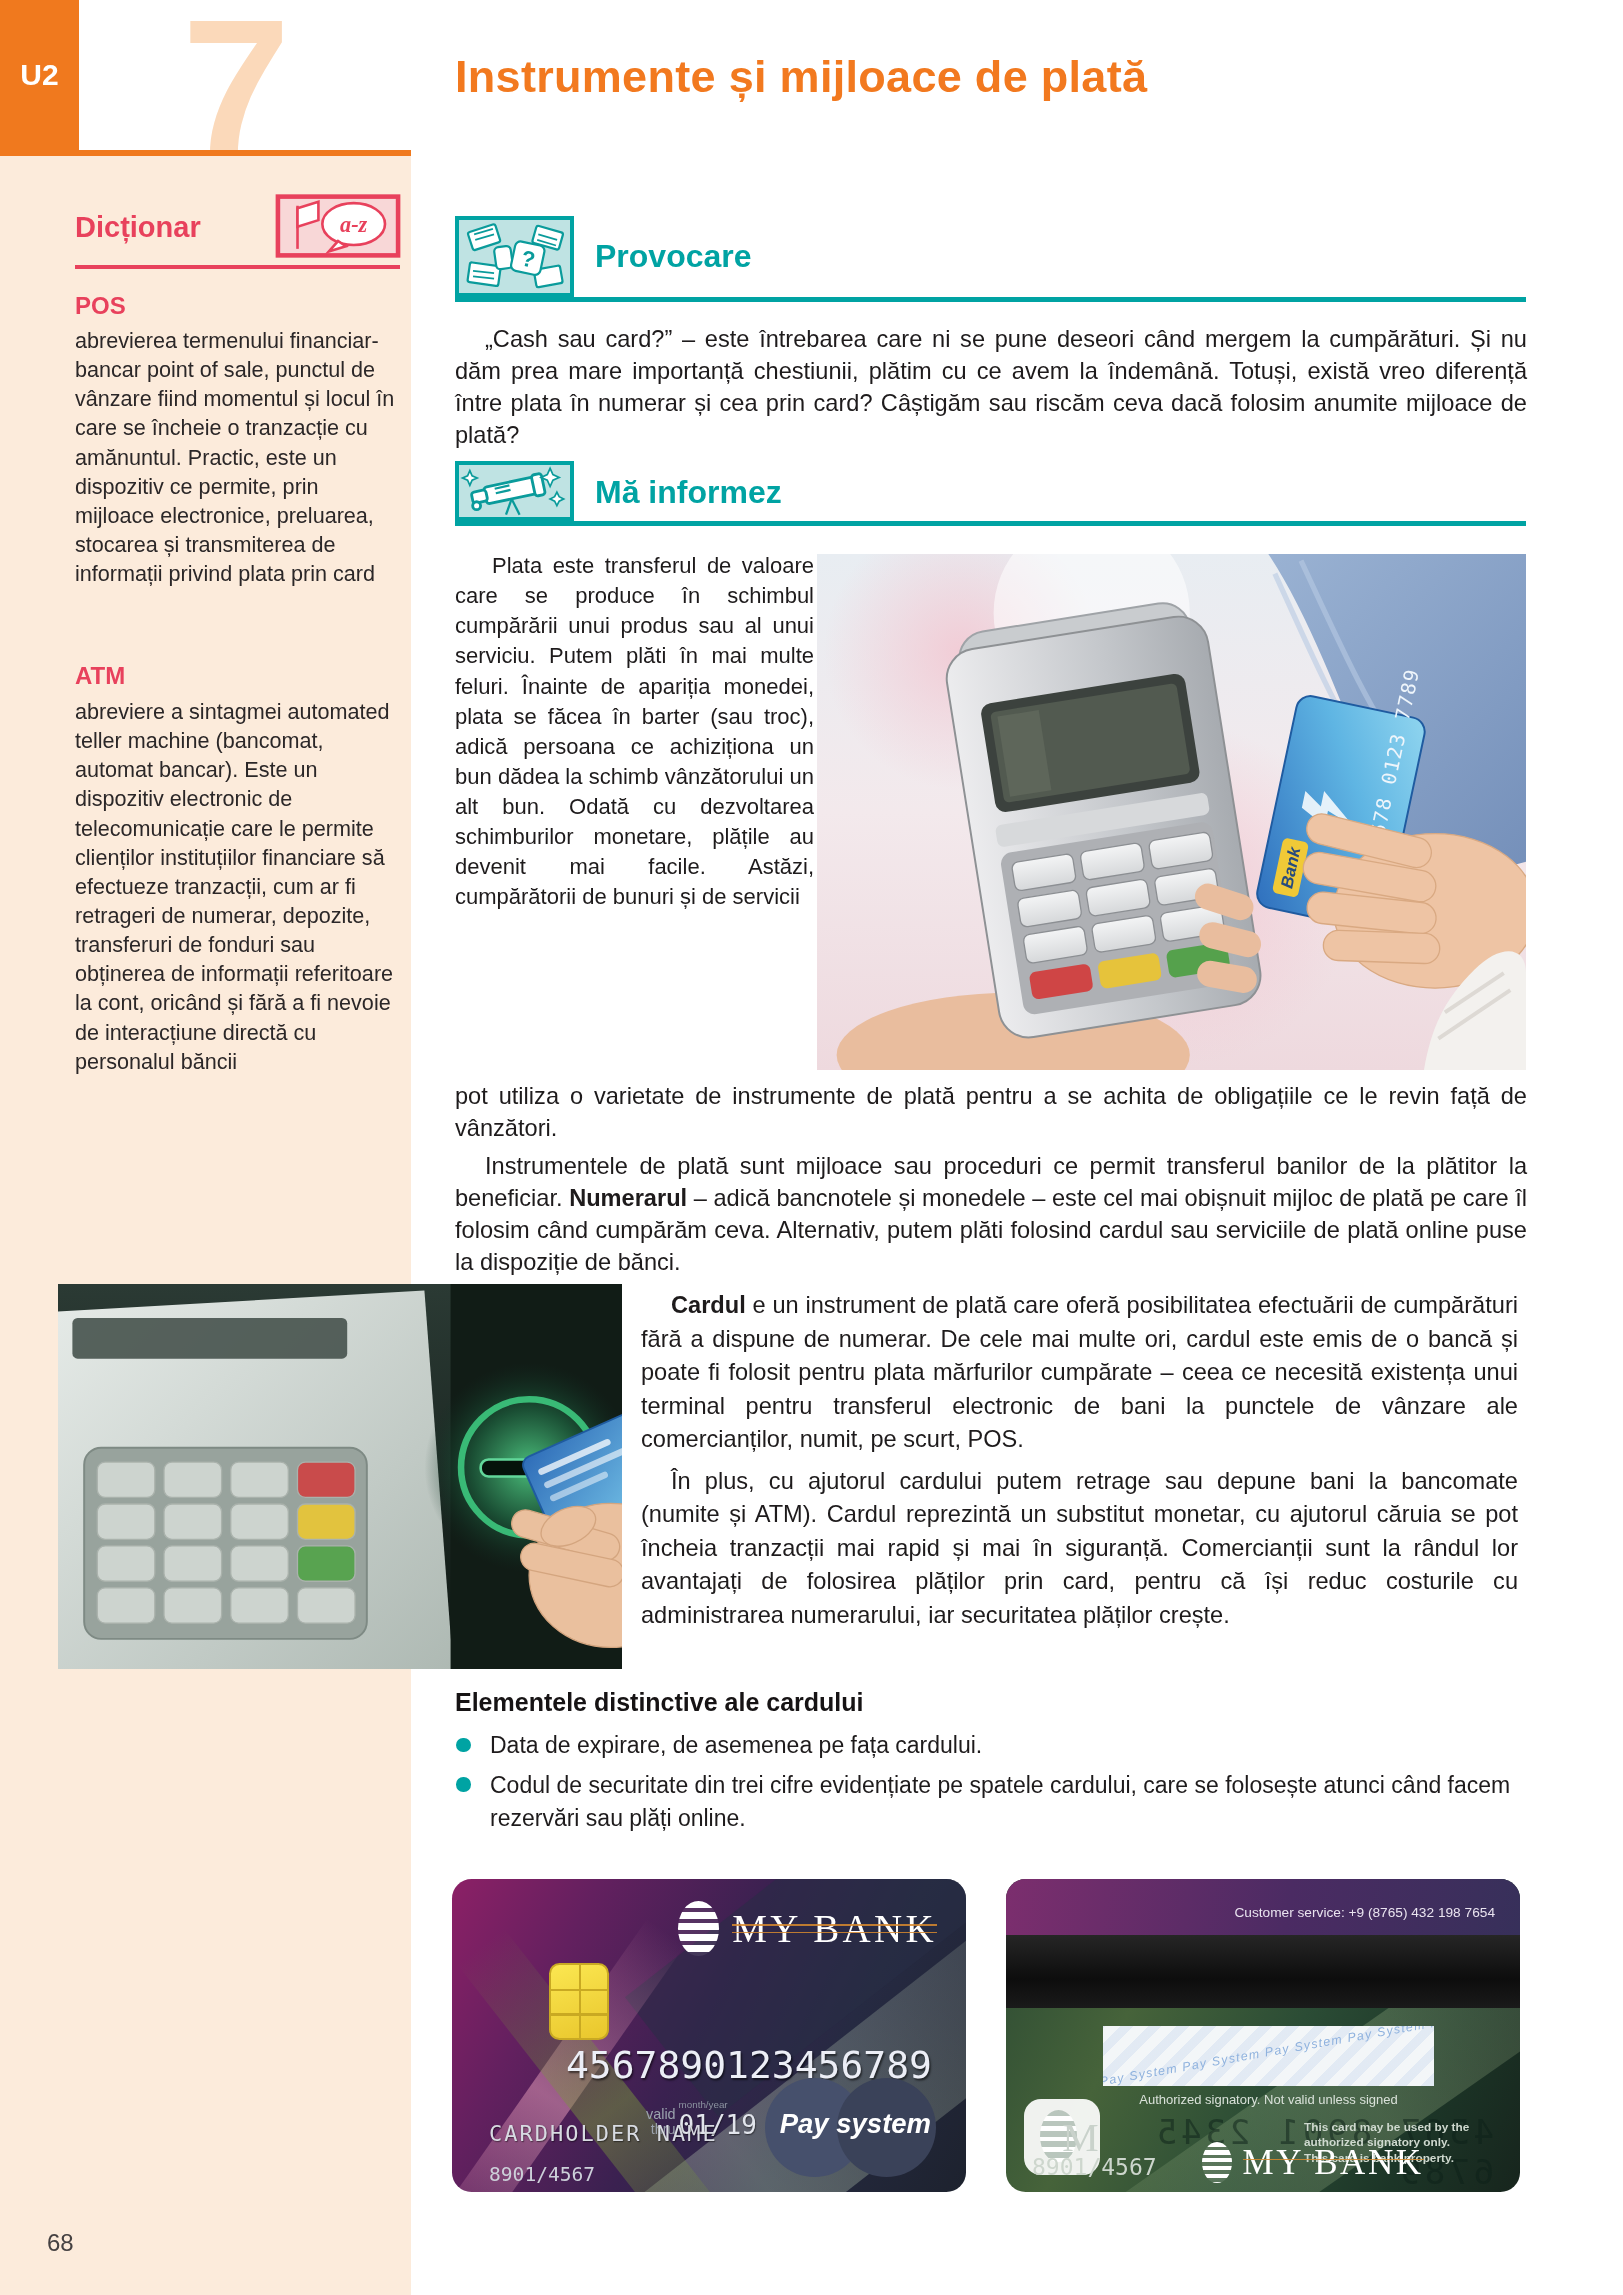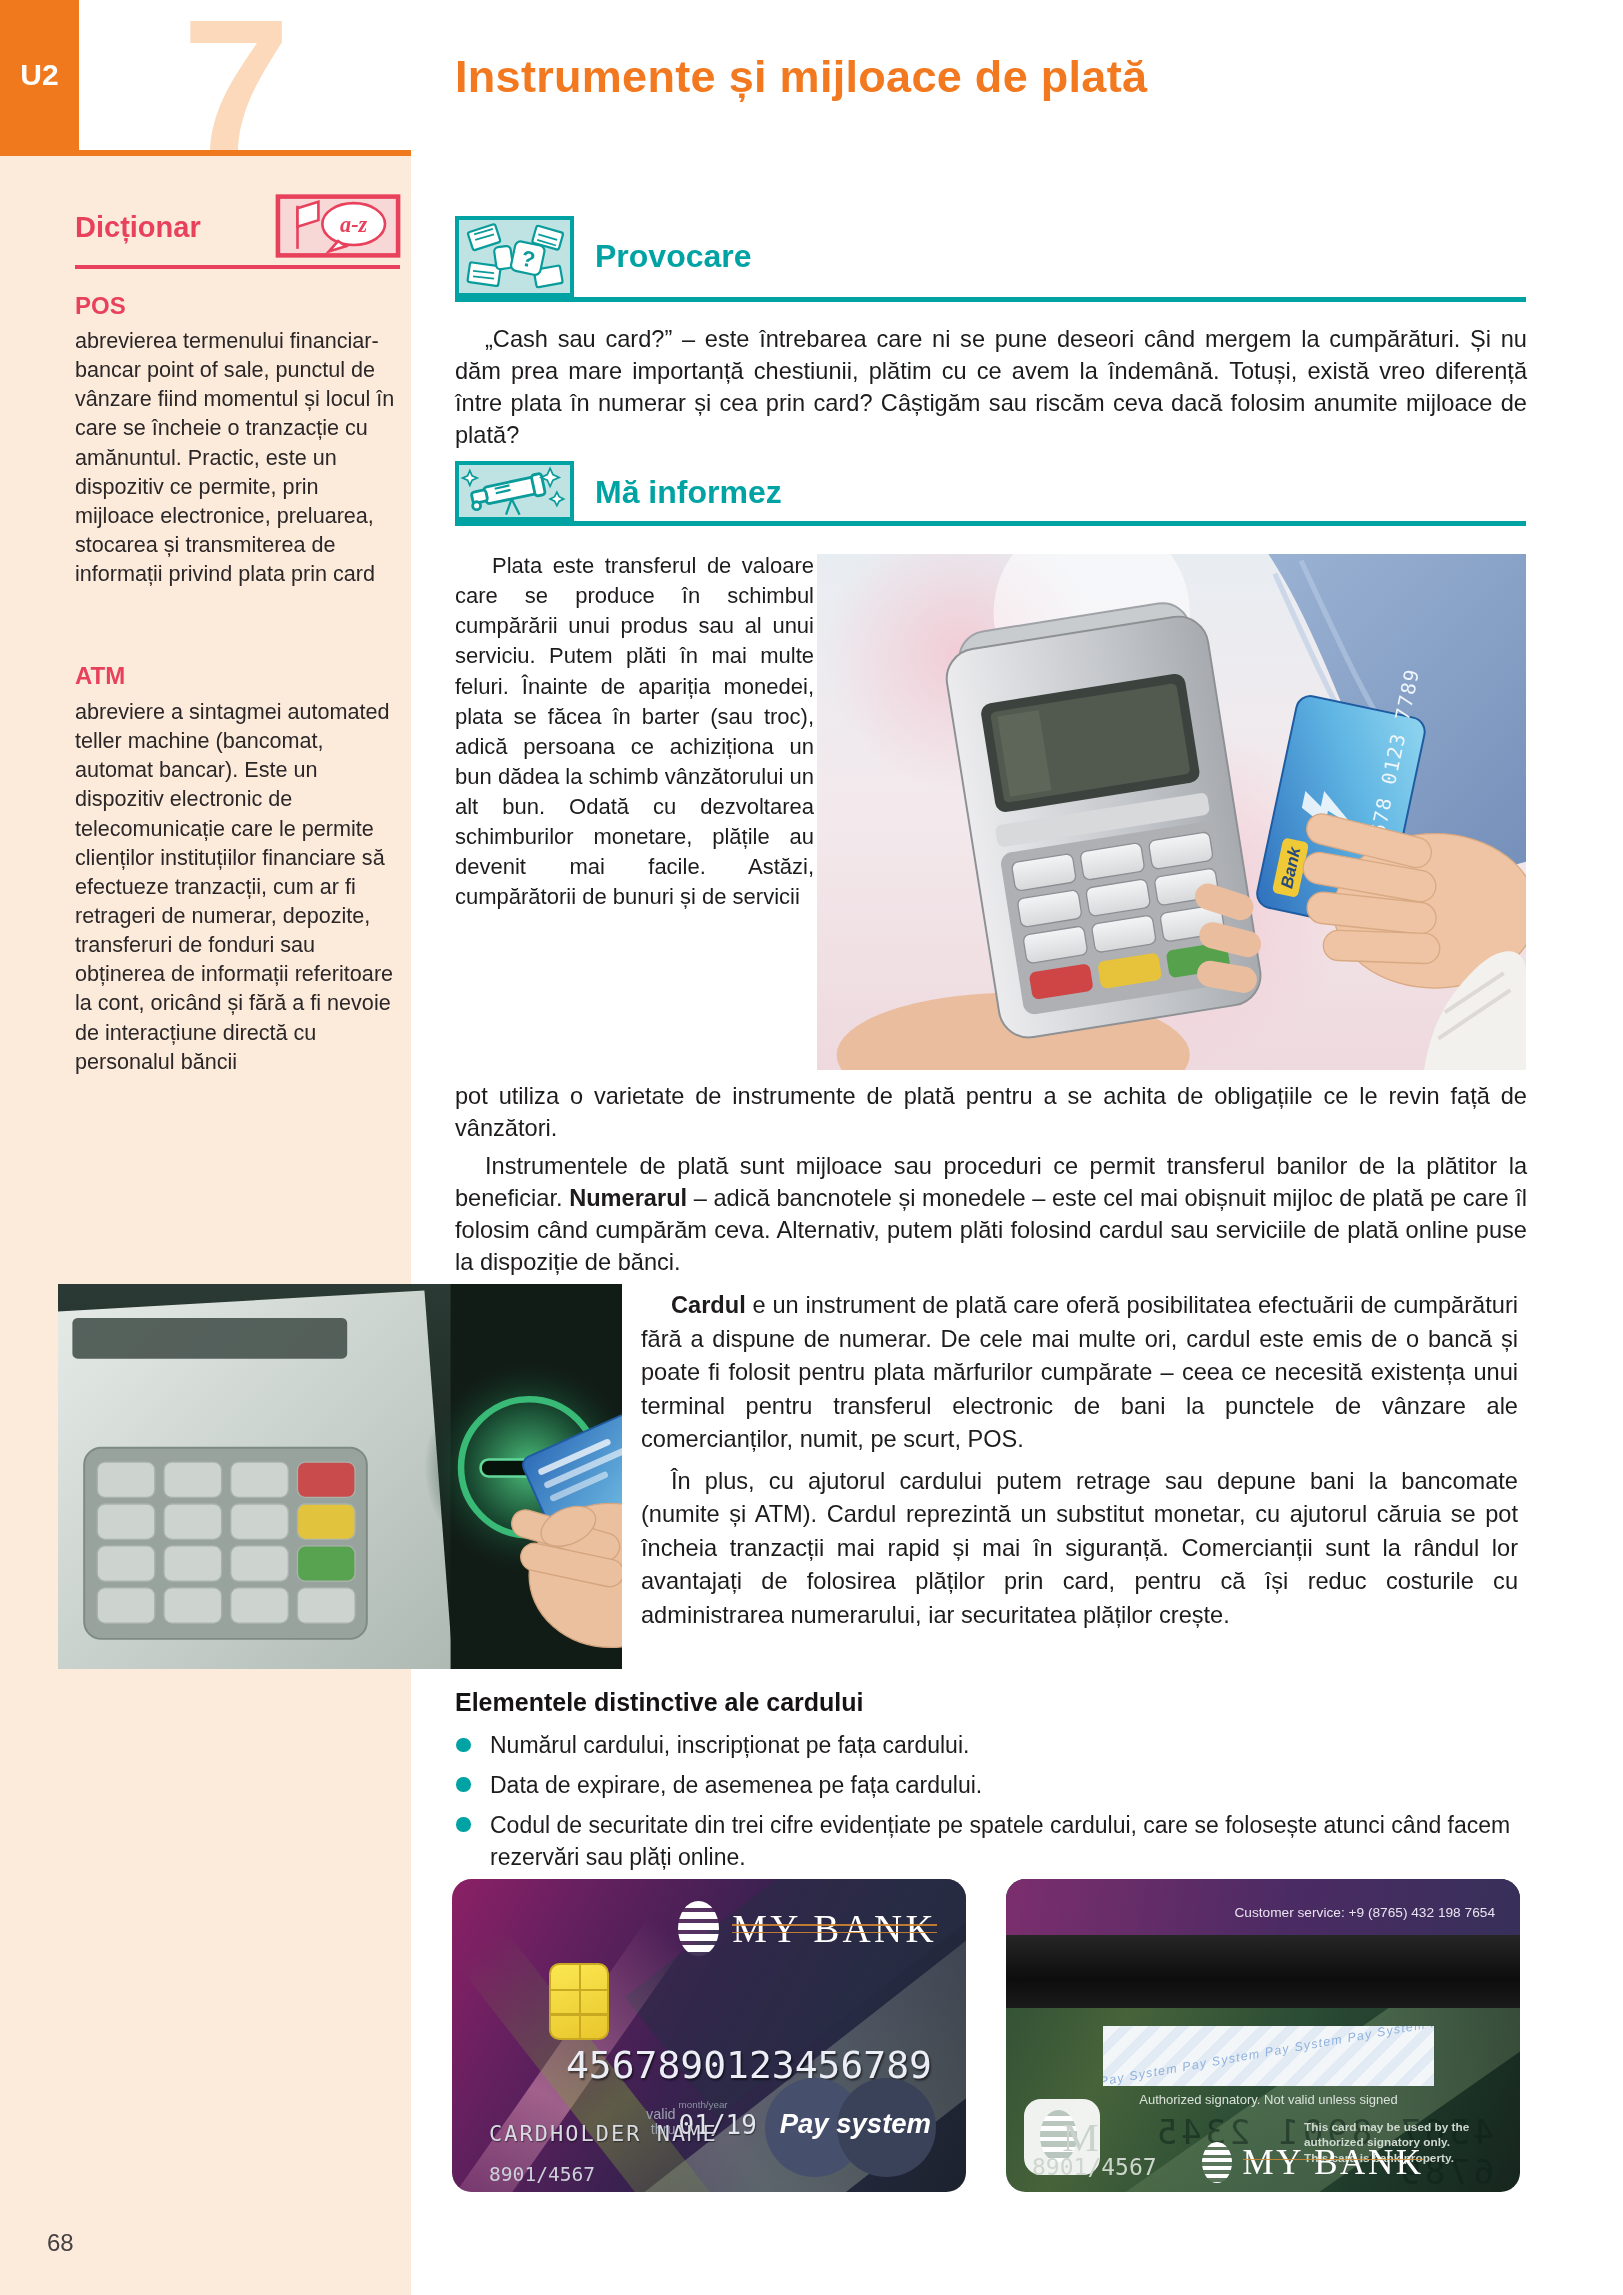--- a/index.html
+++ b/index.html
@@ -359,24 +359,20 @@
 
   <div class="abs" id="cardcol">
     <p><span class="bd">Cardul</span><span> e un instrument de plată care oferă posibilitatea efectuării de cumpărături fără a dispune de numerar. De cele mai multe ori, cardul este emis de o bancă și poate fi folosit pentru plata mărfurilor cumpărate – ceea ce necesită existența unui terminal pentru transferul electronic de bani la punctele de vânzare ale comercianților, numit, pe scurt, POS.</span></p>
     <p>În plus, cu ajutorul cardului putem retrage sau depune bani la bancomate (numite și ATM). Cardul reprezintă un substitut monetar, cu ajutorul căruia se pot încheia tranzacții mai rapid și mai în siguranță. Comercianții sunt la rândul lor avantajați de folosirea plăților prin card, pentru că își reduc costurile cu administrarea numerarului, iar securitatea plăților crește.</p>
   </div>
 
   <div class="abs" id="elemhdg">Elementele distinctive ale cardului</div>
   <div class="abs" id="bullets">
     <div class="bl">
       <span class="dot"></span>
-      <span>Numărul cardului, inscripționat pe fața cardului.</span>
-    </div>
-    <div class="bl">
-      <span class="dot"></span>
       <span>Data de expirare, de asemenea pe fața cardului.</span>
     </div>
     <div class="bl">
       <span class="dot"></span>
       <span>Codul de securitate din trei cifre evidențiate pe spatele cardului, care se folosește atunci când facem rezervări sau plăți online.</span>
     </div>
   </div>
 
   <div class="abs card" id="cardfront">
     <div class="fstripe1"></div>

